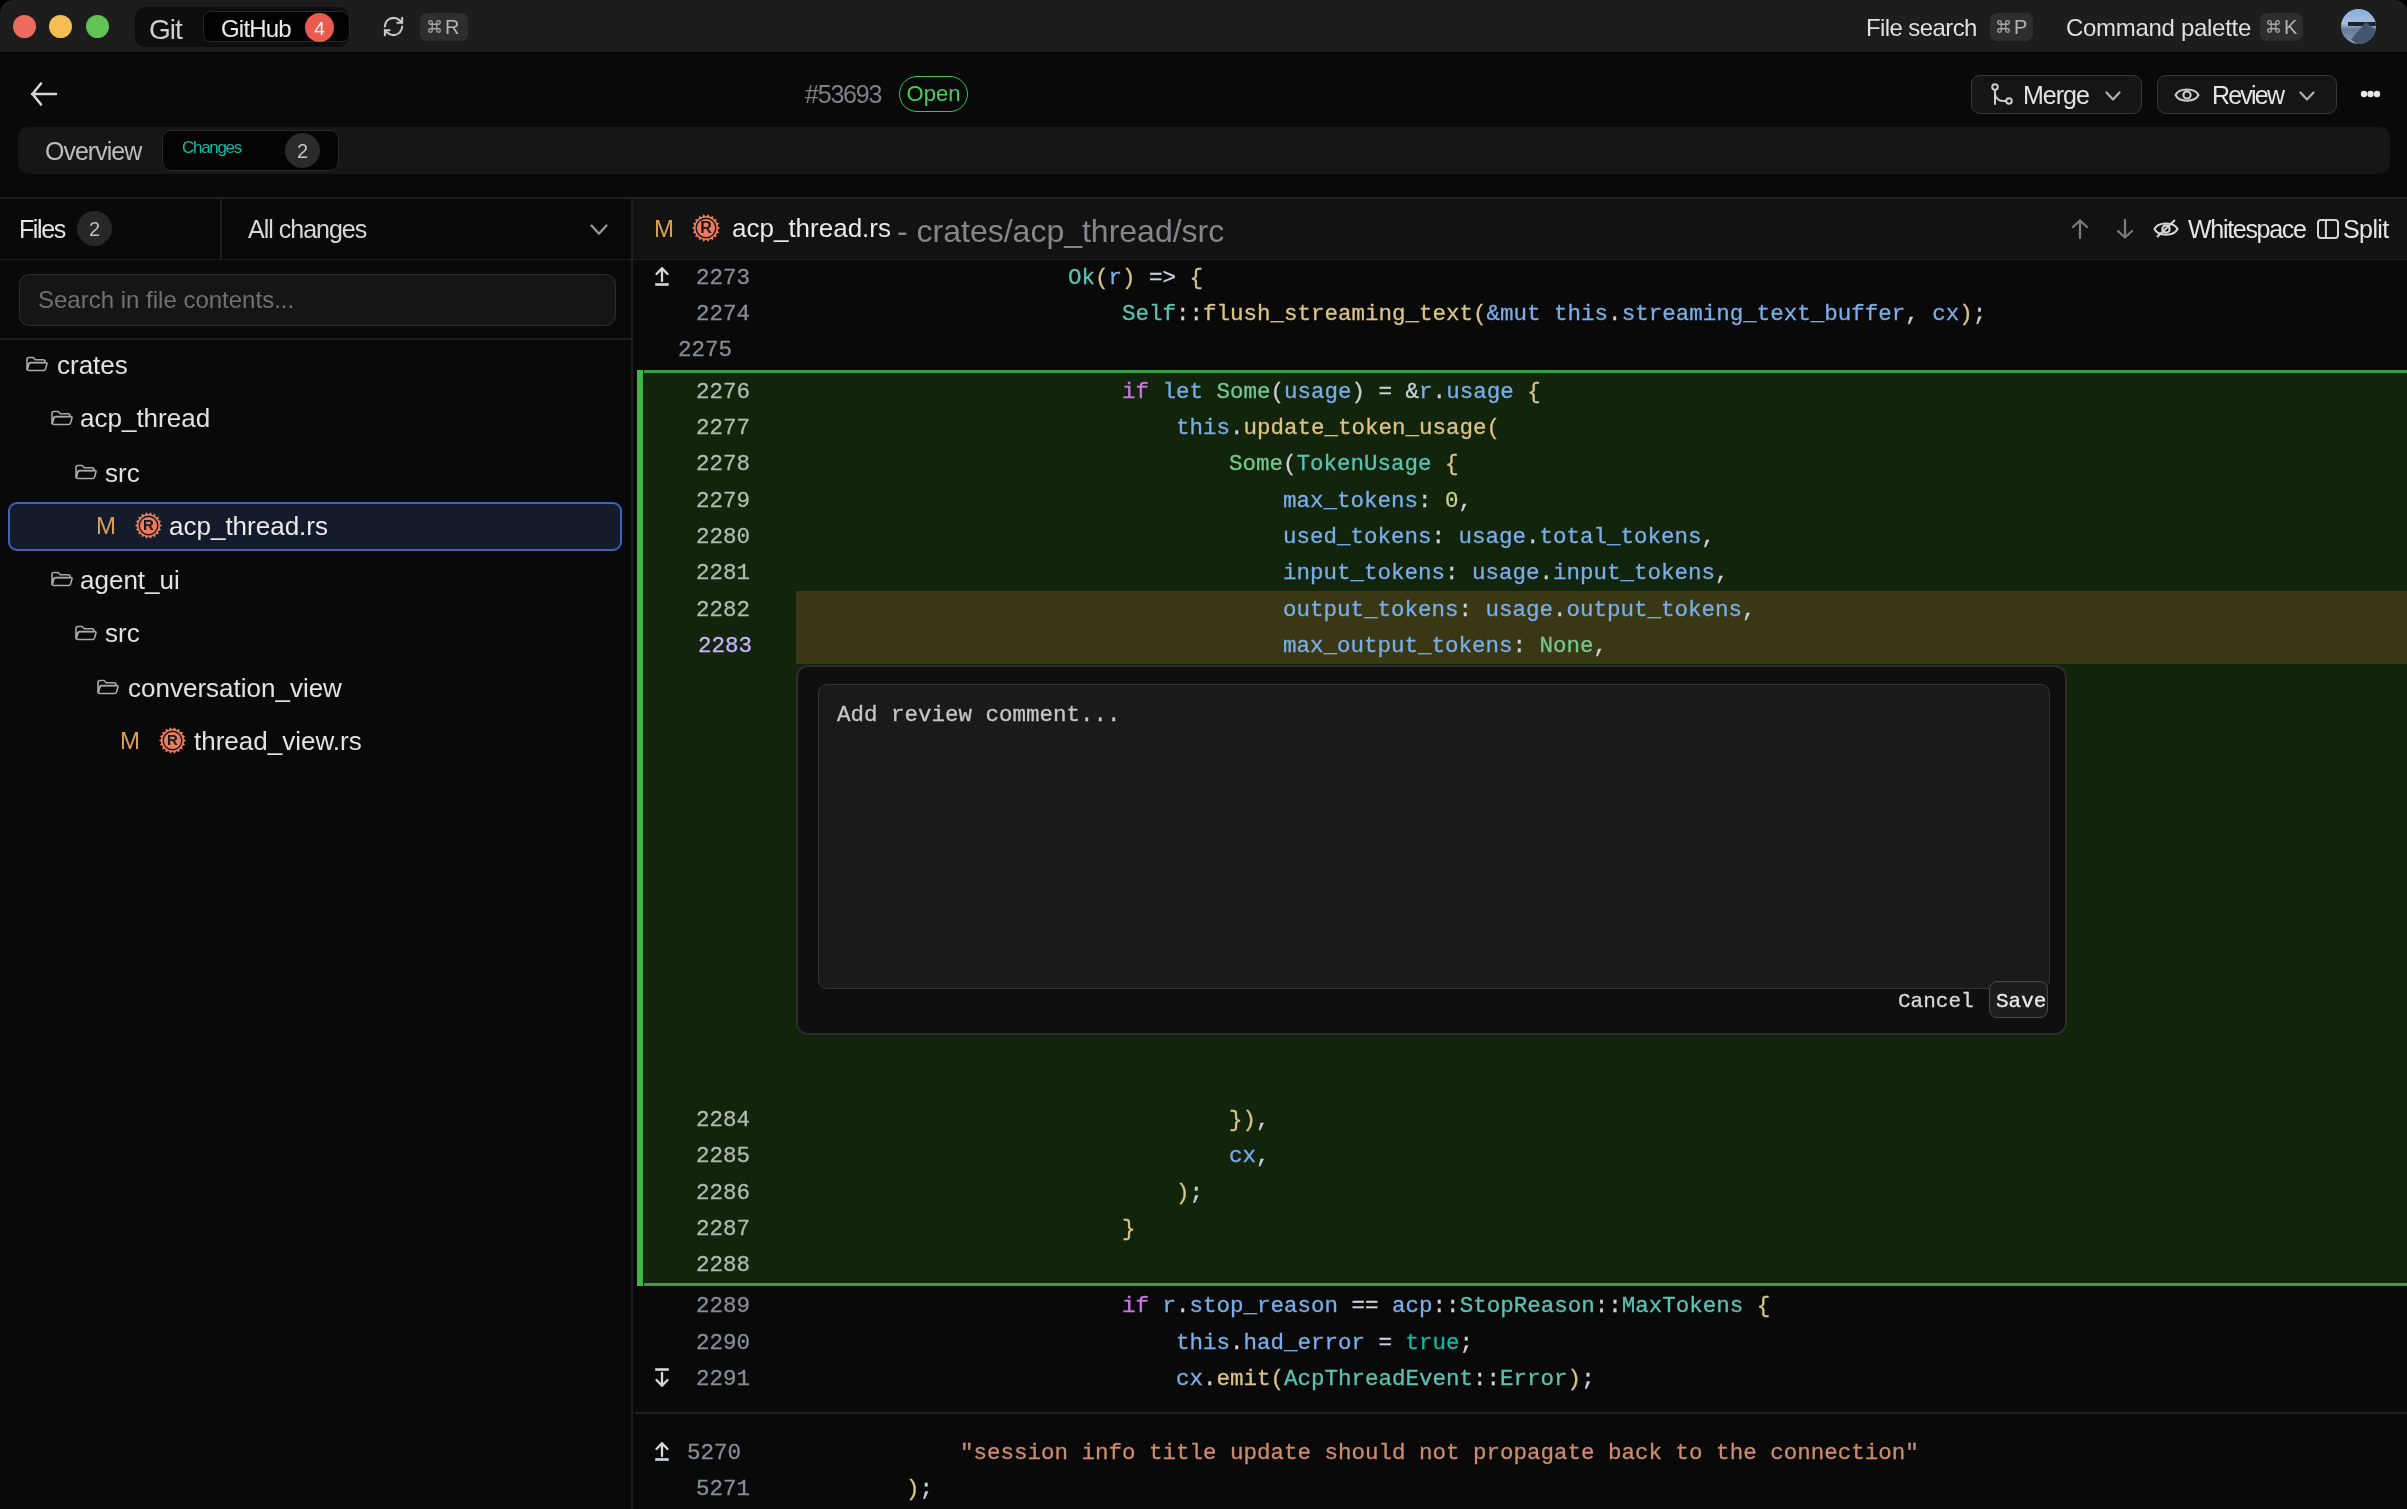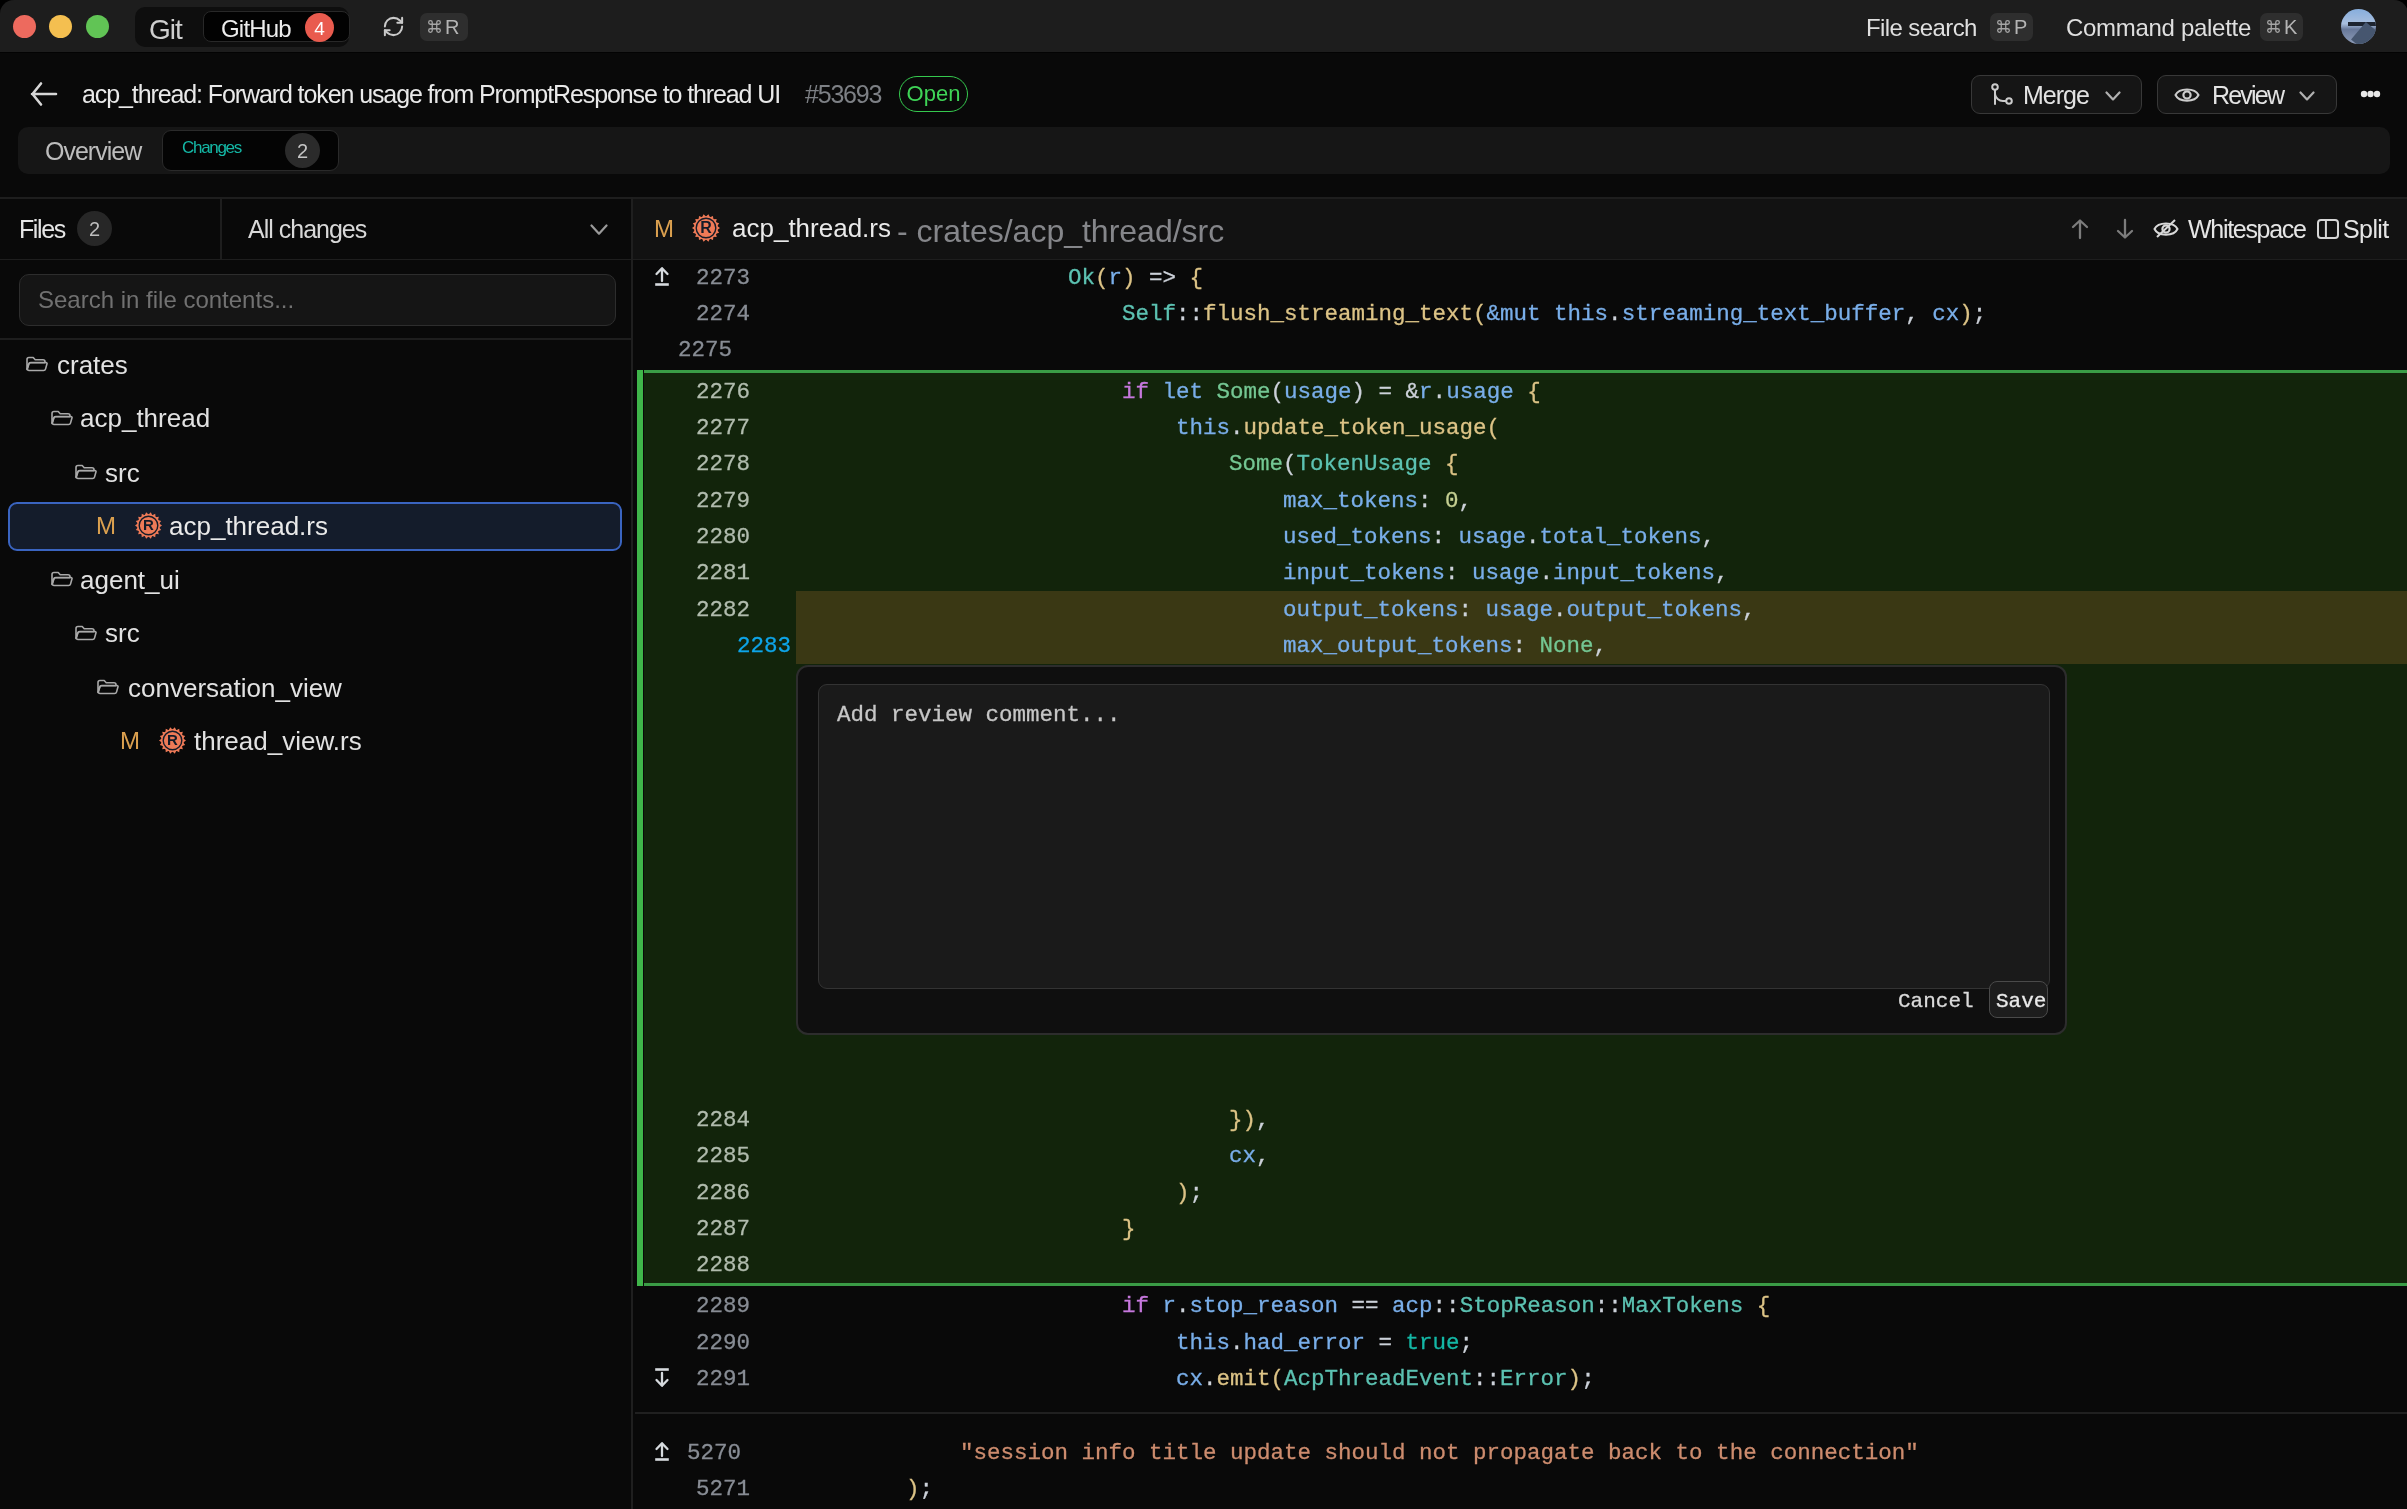--- a/index.html
+++ b/index.html
@@ -42,21 +42,20 @@
       </svg>
 <div class="a t" style="left:2284px;top:17.3px;font-size:20px;color:#b4b4b4">K</div>
 <div class="a" style="left:2341px;top:9.4px;width:35px;height:35px;border-radius:50%;background:linear-gradient(180deg,#87aedd 0%,#a8bedd 42%,#68799a 58%,#8e9cb8 100%);overflow:hidden">
         <div class="a" style="left:7px;top:13px;width:28px;height:4px;background:#1d2430"></div>
         <div class="a" style="left:15px;top:17px;width:21px;height:23px;background:#46566f;transform:rotate(40deg)"></div>
       </div>
 </div>
 <svg style="position:absolute;left:27px;top:77px" width="34" height="34" viewBox="0 0 34 34" fill="none">
       <path d="M29 17.0 H5 M14.0 6.5 L5.5 17.0 L14.0 27.5" stroke="#d6d6d6" stroke-width="2.6" stroke-linecap="round" stroke-linejoin="round"></path>
     </svg>
-<div class="a t" style="left:82px;top:82px;font-size:25px;letter-spacing:-1.1px;color:#e9e9e9">acp_thread: Forward token usage from PromptResponse to thread UI</div>
 <div class="a t" style="left:805px;top:82px;font-size:25px;letter-spacing:-1.2px;color:#7d8085">#53693</div>
 <div class="a t" style="left:899px;top:76px;width:69px;height:36px;border:1.5px solid #35c94e;border-radius:18px;color:#3fd457;font-size:22px;text-align:center;line-height:34px">Open</div>
 <div class="a" style="left:1971px;top:75px;width:171px;height:39px;background:#151515;border:1px solid #383838;border-radius:9px"></div>
 <svg style="position:absolute;left:1988px;top:81px" width="28" height="28" viewBox="0 0 28 28" fill="none">
       <circle cx="7" cy="6" r="2.8" stroke="#cccccc" stroke-width="2"></circle>
       <circle cx="21" cy="20" r="2.8" stroke="#cccccc" stroke-width="2"></circle>
       <path d="M7 9 v4 a8 8 0 0 0 8 7 h3" stroke="#cccccc" stroke-width="2" stroke-linecap="round"></path>
       <path d="M7 9 V23" stroke="#cccccc" stroke-width="2" stroke-linecap="round"></path>
     </svg>
 <div class="a t" style="left:2023px;top:83px;font-size:25px;letter-spacing:-1px;color:#e3e3e3">Merge</div>
@@ -192,21 +191,21 @@
 <div class="a mono t" style="left:678px;top:453px;width:72px;text-align:right;color:#b1bcae">2278</div>
 <div class="a mono t" style="left:1229px;top:453px"><i style="color:#74c793">Some</i><i style="color:#ccd1d9">(</i><i style="color:#5cc2b2">TokenUsage</i><i style="color:#ccd1d9"> </i><i style="color:#dcc386">{</i></div>
 <div class="a mono t" style="left:678px;top:490px;width:72px;text-align:right;color:#b1bcae">2279</div>
 <div class="a mono t" style="left:1283px;top:490px"><i style="color:#79aee9">max_tokens</i><i style="color:#ccd1d9">: </i><i style="color:#c5d092">0</i><i style="color:#ccd1d9">,</i></div>
 <div class="a mono t" style="left:678px;top:526px;width:72px;text-align:right;color:#b1bcae">2280</div>
 <div class="a mono t" style="left:1283px;top:526px"><i style="color:#79aee9">used_tokens</i><i style="color:#ccd1d9">: </i><i style="color:#79aee9">usage</i><i style="color:#ccd1d9">.</i><i style="color:#79aee9">total_tokens</i><i style="color:#ccd1d9">,</i></div>
 <div class="a mono t" style="left:678px;top:562px;width:72px;text-align:right;color:#b1bcae">2281</div>
 <div class="a mono t" style="left:1283px;top:562px"><i style="color:#79aee9">input_tokens</i><i style="color:#ccd1d9">: </i><i style="color:#79aee9">usage</i><i style="color:#ccd1d9">.</i><i style="color:#79aee9">input_tokens</i><i style="color:#ccd1d9">,</i></div>
 <div class="a mono t" style="left:678px;top:599px;width:72px;text-align:right;color:#b1bcae">2282</div>
 <div class="a mono t" style="left:1283px;top:599px"><i style="color:#79aee9">output_tokens</i><i style="color:#ccd1d9">: </i><i style="color:#79aee9">usage</i><i style="color:#ccd1d9">.</i><i style="color:#79aee9">output_tokens</i><i style="color:#ccd1d9">,</i></div>
-<div class="a mono t" style="left:719px;top:635px;width:72px;text-align:right;color:#0ea5e9">2283</div>
+<div class="a mono t" style="left:698px;top:635px;width:72px;text-align:left;color:#c4b5fd">2283</div>
 <div class="a mono t" style="left:1283px;top:635px"><i style="color:#79aee9">max_output_tokens</i><i style="color:#ccd1d9">: </i><i style="color:#74c793">None</i><i style="color:#ccd1d9">,</i></div>
 <div class="a mono t" style="left:678px;top:1109px;width:72px;text-align:right;color:#b1bcae">2284</div>
 <div class="a mono t" style="left:1229px;top:1109px"><i style="color:#dcc386">})</i><i style="color:#ccd1d9">,</i></div>
 <div class="a mono t" style="left:678px;top:1145px;width:72px;text-align:right;color:#b1bcae">2285</div>
 <div class="a mono t" style="left:1229px;top:1145px"><i style="color:#79aee9">cx</i><i style="color:#ccd1d9">,</i></div>
 <div class="a mono t" style="left:678px;top:1182px;width:72px;text-align:right;color:#b1bcae">2286</div>
 <div class="a mono t" style="left:1176px;top:1182px"><i style="color:#dcc386">)</i><i style="color:#ccd1d9">;</i></div>
 <div class="a mono t" style="left:678px;top:1218px;width:72px;text-align:right;color:#b1bcae">2287</div>
 <div class="a mono t" style="left:1122px;top:1218px"><i style="color:#dcc386">}</i></div>
 <div class="a mono t" style="left:678px;top:1254px;width:72px;text-align:right;color:#b1bcae">2288</div>

